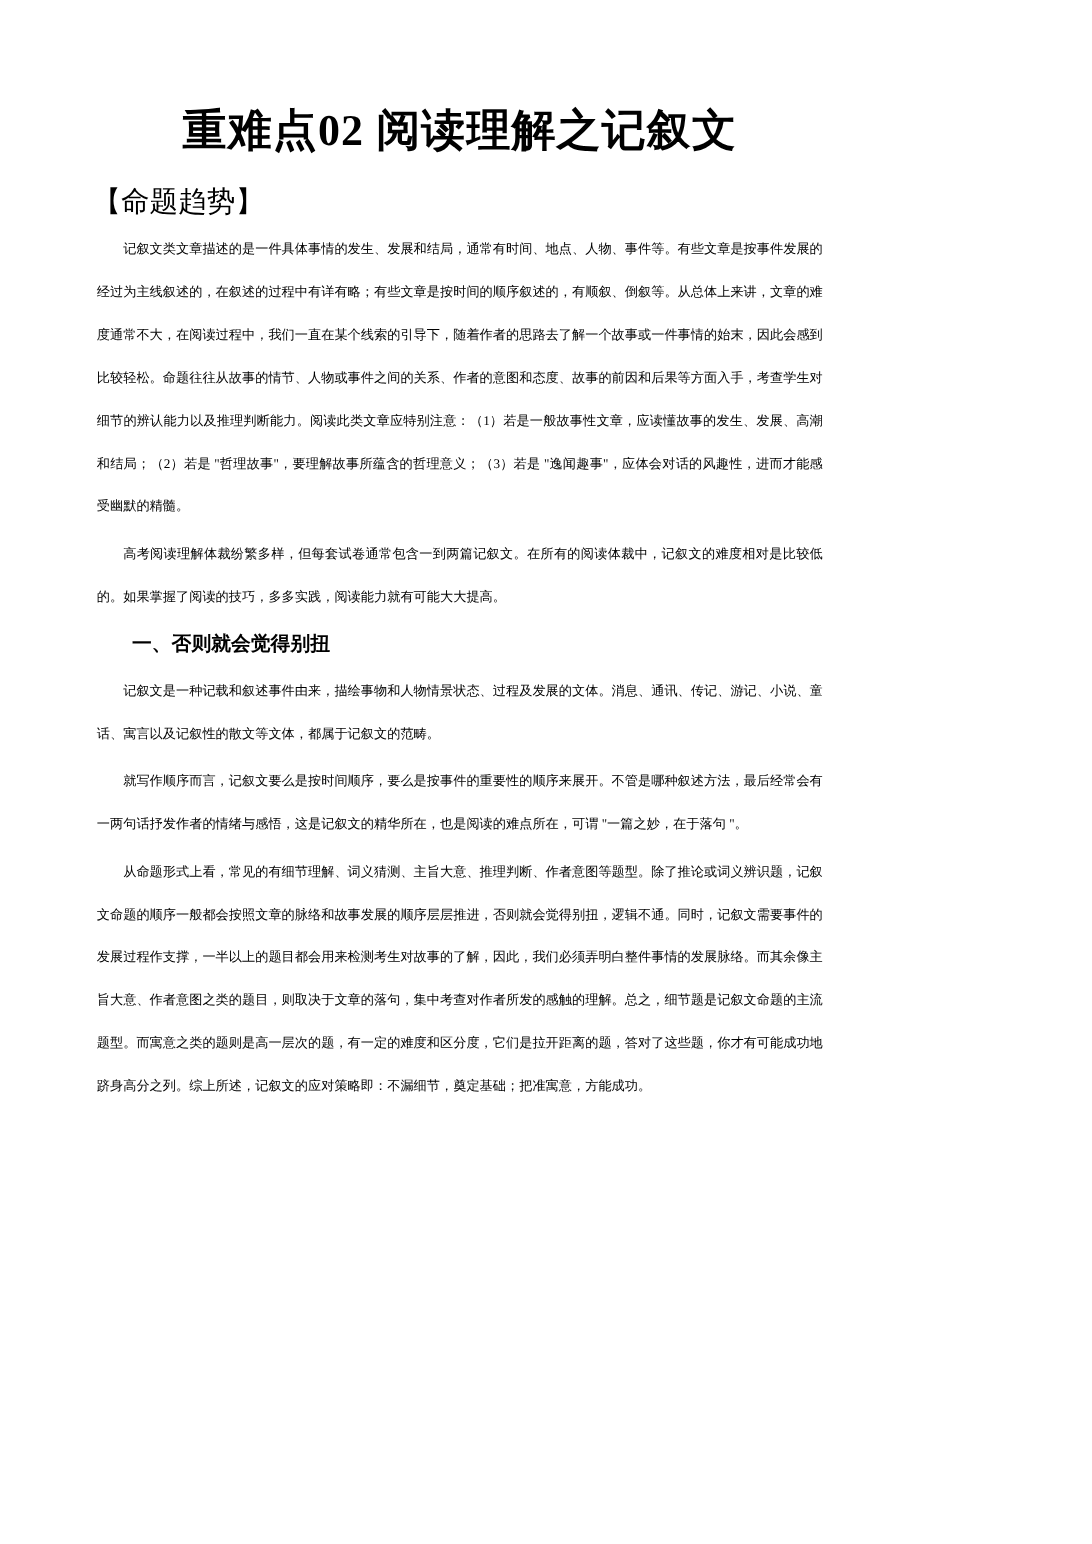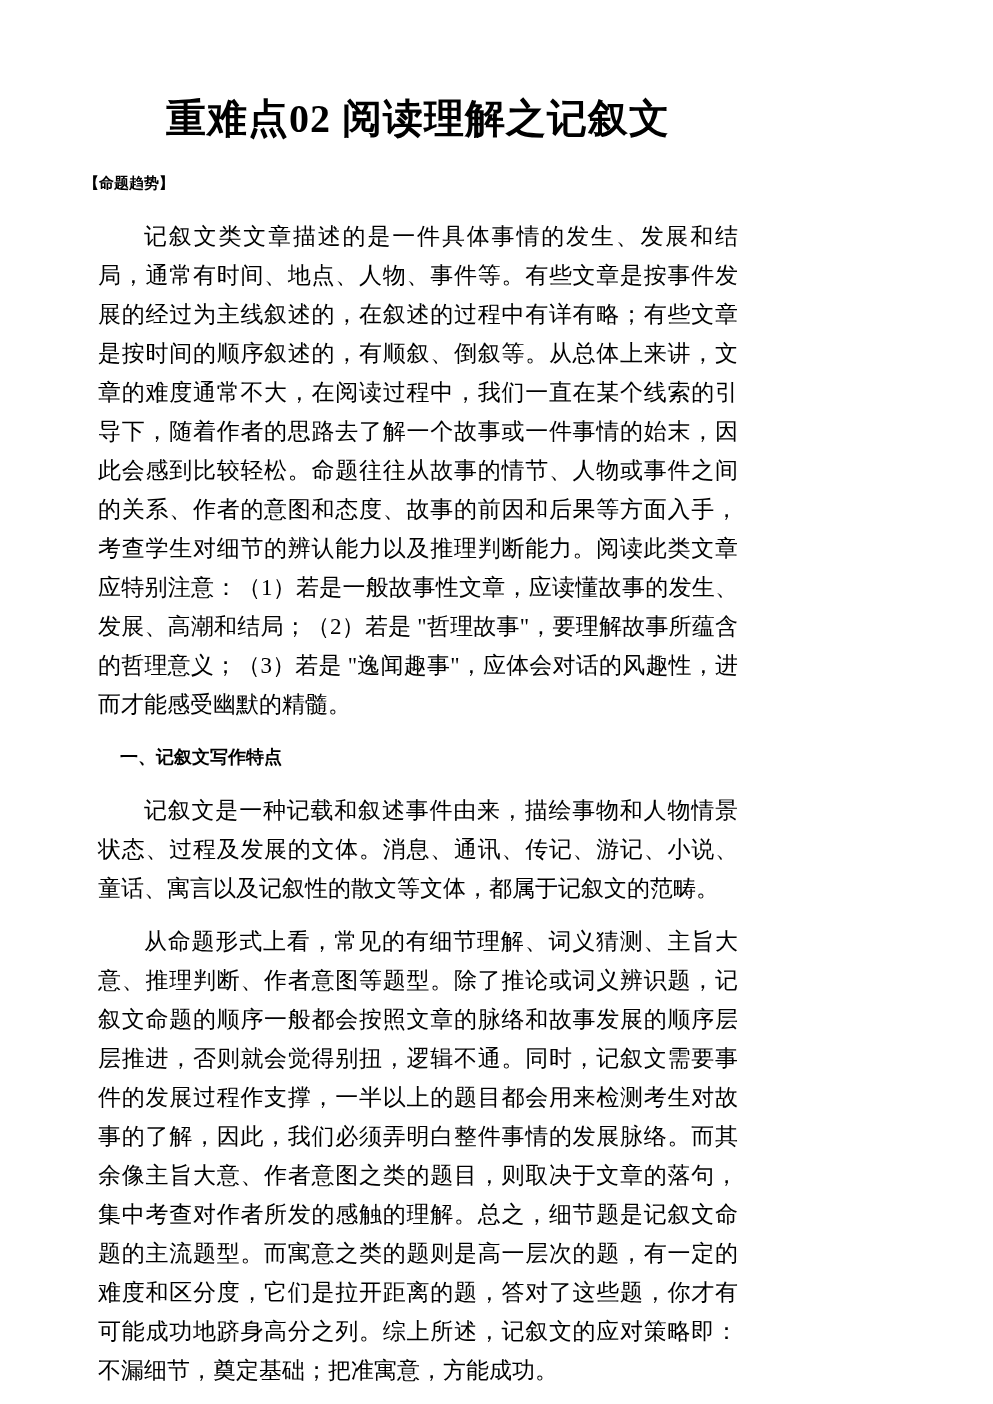--- a/index.html
+++ b/index.html
@@ -20,57 +20,59 @@
   }
   .doc-title {
     text-align: center;
     font-size: 40px;
     font-weight: bold;
     line-height: 58px;
     margin: 0 0 16px 0;
     letter-spacing: 1px;
   }
   .section-header {
-    font-size: 15px;
-    font-weight: bold;
+    font-size: 26px;
+    font-weight: normal;
     line-height: 39px;
     text-indent: 0;
   }
   .sub-heading {
     font-size: 18px;
     font-weight: bold;
     line-height: 39px;
     text-indent: 2em;
   }
   .para {
-    font-size: 23px;
+    font-size: 12px;
     line-height: 39px;
     text-align: justify;
     text-justify: inter-ideograph;
     text-indent: 2em;
-    margin: 14px;
+    margin: 4px;
   }
 </style>
 </head>
 <body>
 
 <div class="page">
 
   <h1 class="doc-title">重难点02 阅读理解之记叙文</h1>
 
   <div class="section-header">【命题趋势】</div>
 
   <p class="para">记叙文类文章描述的是一件具体事情的发生、发展和结局，通常有时间、地点、人物、事件等。有些文章是按事件发展的经过为主线叙述的，在叙述的过程中有详有略；有些文章是按时间的顺序叙述的，有顺叙、倒叙等。从总体上来讲，文章的难度通常不大，在阅读过程中，我们一直在某个线索的引导下，随着作者的思路去了解一个故事或一件事情的始末，因此会感到比较轻松。命题往往从故事的情节、人物或事件之间的关系、作者的意图和态度、故事的前因和后果等方面入手，考查学生对细节的辨认能力以及推理判断能力。阅读此类文章应特别注意：（1）若是一般故事性文章，应读懂故事的发生、发展、高潮和结局；（2）若是 "哲理故事"，要理解故事所蕴含的哲理意义；（3）若是 "逸闻趣事"，应体会对话的风趣性，进而才能感受幽默的精髓。</p>
 
 
+  <p class="para">高考阅读理解体裁纷繁多样，但每套试卷通常包含一到两篇记叙文。在所有的阅读体裁中，记叙文的难度相对是比较低的。如果掌握了阅读的技巧，多多实践，阅读能力就有可能大大提高。</p>
 
 
-  <div class="sub-heading">一、记叙文写作特点</div>
+  <div class="sub-heading">一、否则就会觉得别扭</div>
 
   <p class="para">记叙文是一种记载和叙述事件由来，描绘事物和人物情景状态、过程及发展的文体。消息、通讯、传记、游记、小说、童话、寓言以及记叙性的散文等文体，都属于记叙文的范畴。</p>
 
+  <p class="para">就写作顺序而言，记叙文要么是按时间顺序，要么是按事件的重要性的顺序来展开。不管是哪种叙述方法，最后经常会有一两句话抒发作者的情绪与感悟，这是记叙文的精华所在，也是阅读的难点所在，可谓 "一篇之妙，在于落句 "。</p>
 
 
   <p class="para">从命题形式上看，常见的有细节理解、词义猜测、主旨大意、推理判断、作者意图等题型。除了推论或词义辨识题，记叙文命题的顺序一般都会按照文章的脉络和故事发展的顺序层层推进，否则就会觉得别扭，逻辑不通。同时，记叙文需要事件的发展过程作支撑，一半以上的题目都会用来检测考生对故事的了解，因此，我们必须弄明白整件事情的发展脉络。而其余像主旨大意、作者意图之类的题目，则取决于文章的落句，集中考查对作者所发的感触的理解。总之，细节题是记叙文命题的主流题型。而寓意之类的题则是高一层次的题，有一定的难度和区分度，它们是拉开距离的题，答对了这些题，你才有可能成功地跻身高分之列。综上所述，记叙文的应对策略即：不漏细节，奠定基础；把准寓意，方能成功。</p>
 
 
 
 </div>
 
 </body></html>

